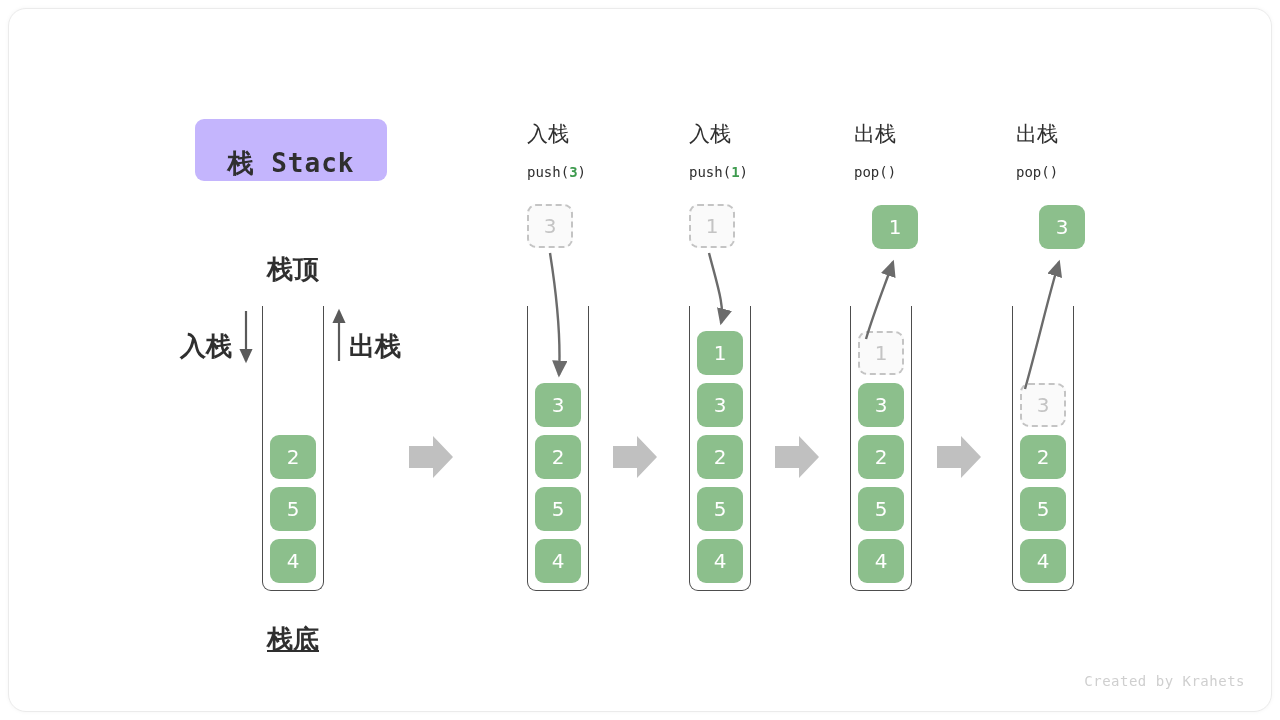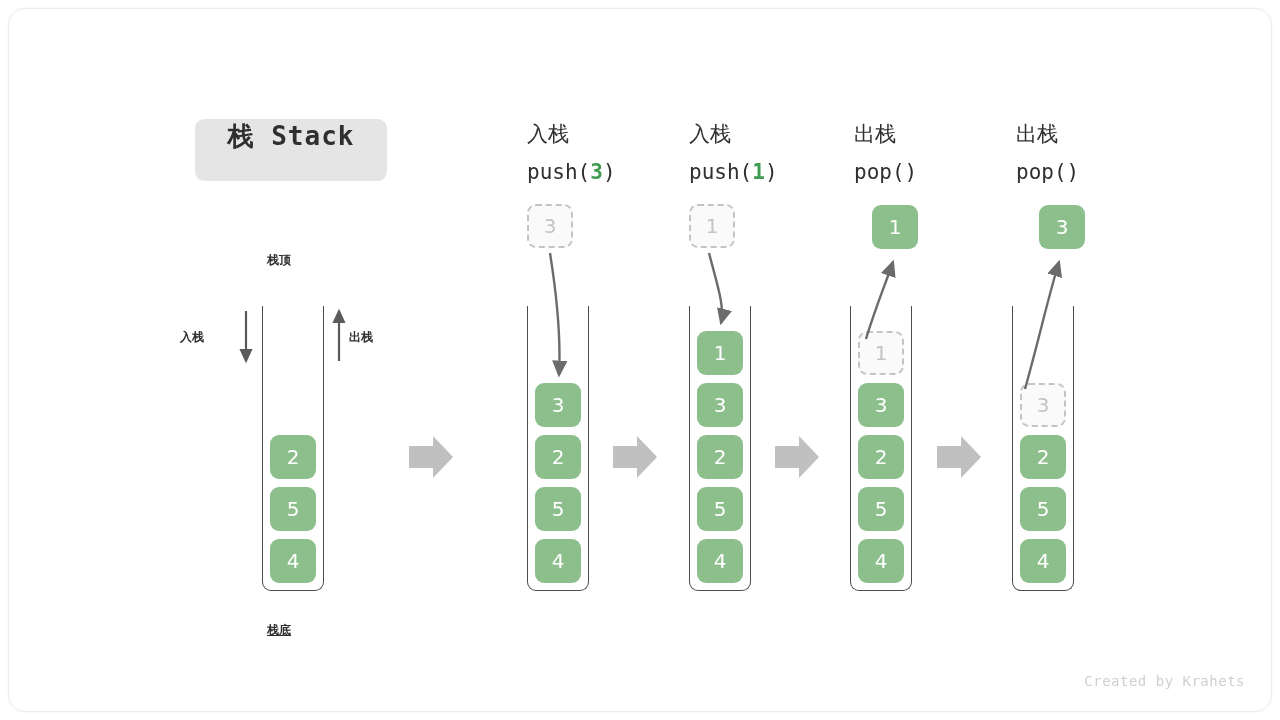--- a/index.html
+++ b/index.html
@@ -28,56 +28,56 @@
     box-shadow: 0 0 4px rgba(0,0,0,0.045);
   }
 
   
   .title-badge {
     position: absolute;
     left: 186px;
     top: 110px;
     width: 192px;
     height: 62px;
-    background: #e5e5e5;
+    background: #c4b5fd;
     border-radius: 9px;
     display: flex;
-    align-items: flex-start;
+    align-items: flex-end;
     justify-content: center;
   }
   .title-badge .tx {
     font-family: "DejaVu Sans Mono", monospace;
     font-size: 26px;
     font-weight: bold;
     color: #2f2f2f;
     letter-spacing: 1px;
     white-space: nowrap;
   }
 
   
   .cn-label {
     position: absolute;
     font-family: "DejaVu Sans", sans-serif;
-    font-size: 12px;
+    font-size: 26px;
     font-weight: bold;
     color: #2f2f2f;
     white-space: nowrap;
   }
   .op-head {
     position: absolute;
     font-family: "DejaVu Sans", sans-serif;
     font-size: 21px;
     color: #2f2f2f;
     white-space: nowrap;
     text-align: left;
     line-height: 38px;
   }
   .op-head .code {
     font-family: "DejaVu Sans Mono", monospace;
-    font-size: 21px;
+    font-size: 14px;
     color: #2f2f2f;
   }
   .op-head .code .arg {
     color: #3e9b4f;
     font-weight: bold;
   }
 
   
   .stack {
     position: absolute;

